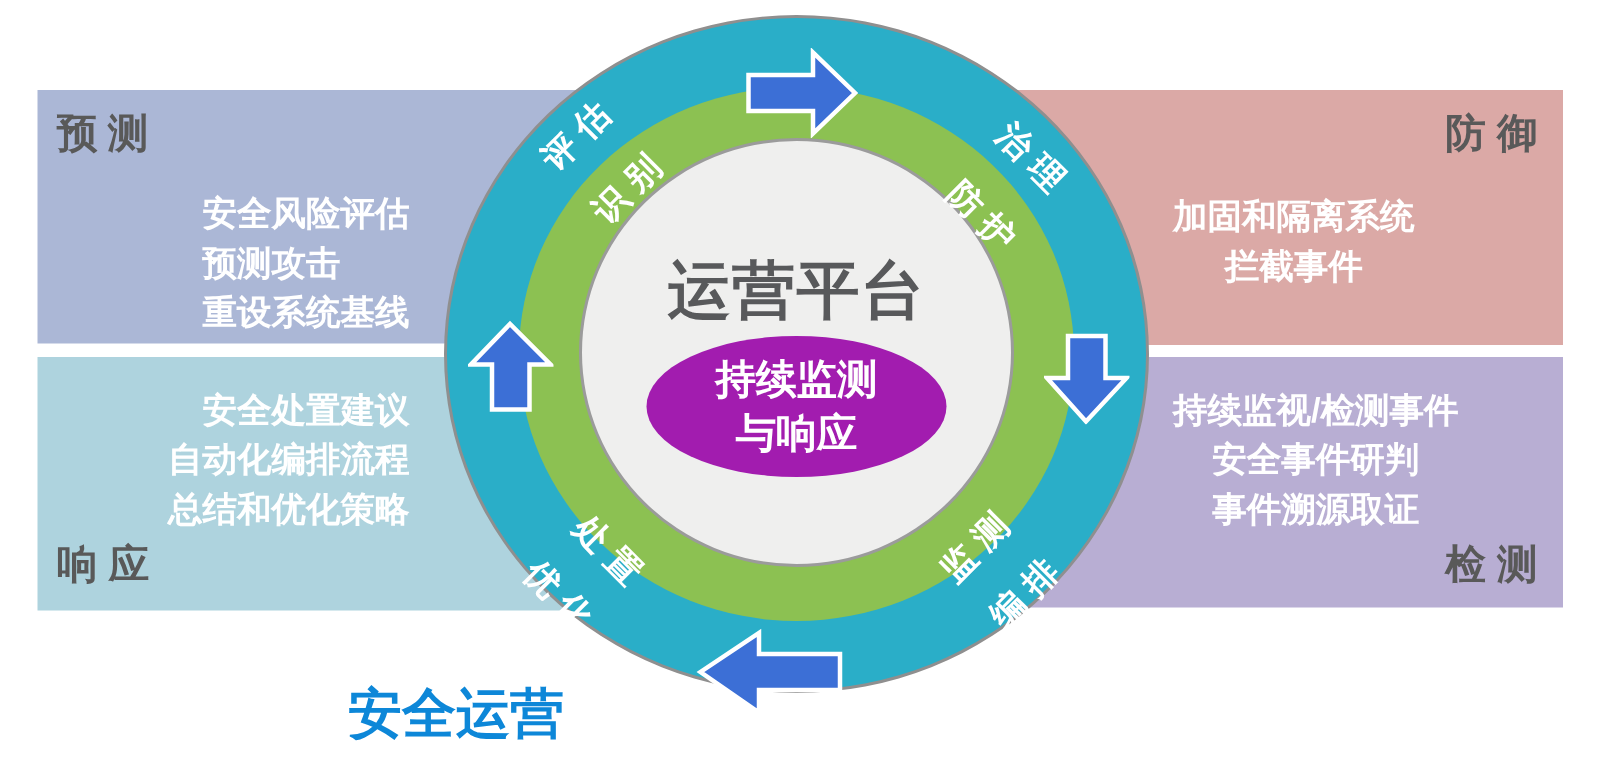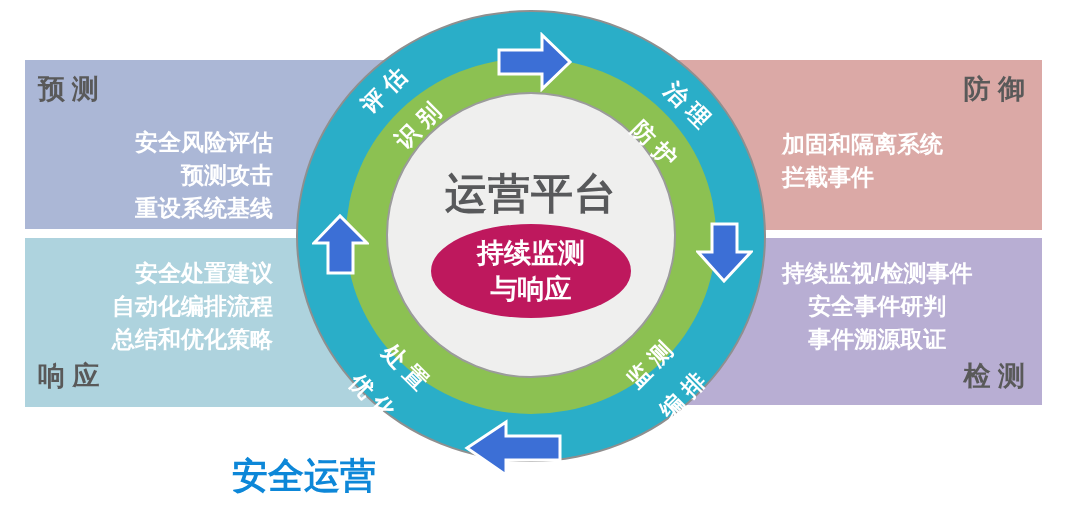--- a/index.html
+++ b/index.html
@@ -13,36 +13,36 @@
   .q-respond{left:25px;top:238px;width:435px;height:169px;background:#aed3de;}
   .q-detect{left:600px;top:238px;width:442px;height:167px;background:#b8aed3;}
 
   .q-title{position:absolute;font-size:27px;font-weight:bold;color:#595959;white-space:nowrap;}
   .q-predict .q-title{left:13px;top:11px;}
   .q-defend .q-title{right:17px;top:11px;}
   .q-respond .q-title{left:13px;bottom:13px;}
   .q-detect .q-title{right:17px;bottom:11px;}
 
   .q-items{position:absolute;font-size:23px;font-weight:bold;color:#ffffff;line-height:33px;white-space:nowrap;}
-  .q-predict .q-items{right:197px;top:66px;text-align:right;}
+  .q-predict .q-items{right:197px;top:66px;}
   .q-respond .q-items{right:187px;top:19px;text-align:right;}
-  .q-defend .q-items{left:182px;top:68px;text-align:left;}
+  .q-defend .q-items{left:182px;top:68px;text-align:center;}
   .q-detect .q-items{left:182px;top:19px;text-align:center;}
 
   
   .ring-outer{position:absolute;left:296px;top:10px;width:470px;height:452px;border-radius:50%;
               background:#2aaec8;border:2px solid #8f8f8f;box-sizing:border-box;}
   .ring-inner{position:absolute;left:346px;top:58px;width:370px;height:356px;border-radius:50%;
               background:#8cc152;}
   .core{position:absolute;left:386px;top:92px;width:290px;height:286px;border-radius:50%;
         background:#efefee;border:2px solid #9b9b9b;box-sizing:border-box;}
   .platform{position:absolute;left:386px;top:166px;width:290px;text-align:center;
             font-size:42px;font-weight:bold;color:#58595b;letter-spacing:1px;}
   .center-ellipse{position:absolute;left:431px;top:224px;width:200px;height:94px;border-radius:50%;
-                  background:#be185d;display:flex;flex-direction:column;align-items:center;justify-content:center;
+                  background:#a21caf;display:flex;flex-direction:column;align-items:center;justify-content:center;
                   color:#ffffff;font-size:27px;font-weight:bold;line-height:36px;}
 
   
   .ring-label{position:absolute;font-size:23px;font-weight:bold;color:#ffffff;
               letter-spacing:7px;padding-left:7px;white-space:nowrap;}
   .rot-l{transform:translate(-50%,-50%) rotate(-45deg);}
   .rot-r{transform:translate(-50%,-50%) rotate(45deg);}
   .lbl-assess{left:384px;top:91px;}
   .lbl-identify{left:418px;top:126px;}
   .lbl-governance{left:687px;top:105px;}

